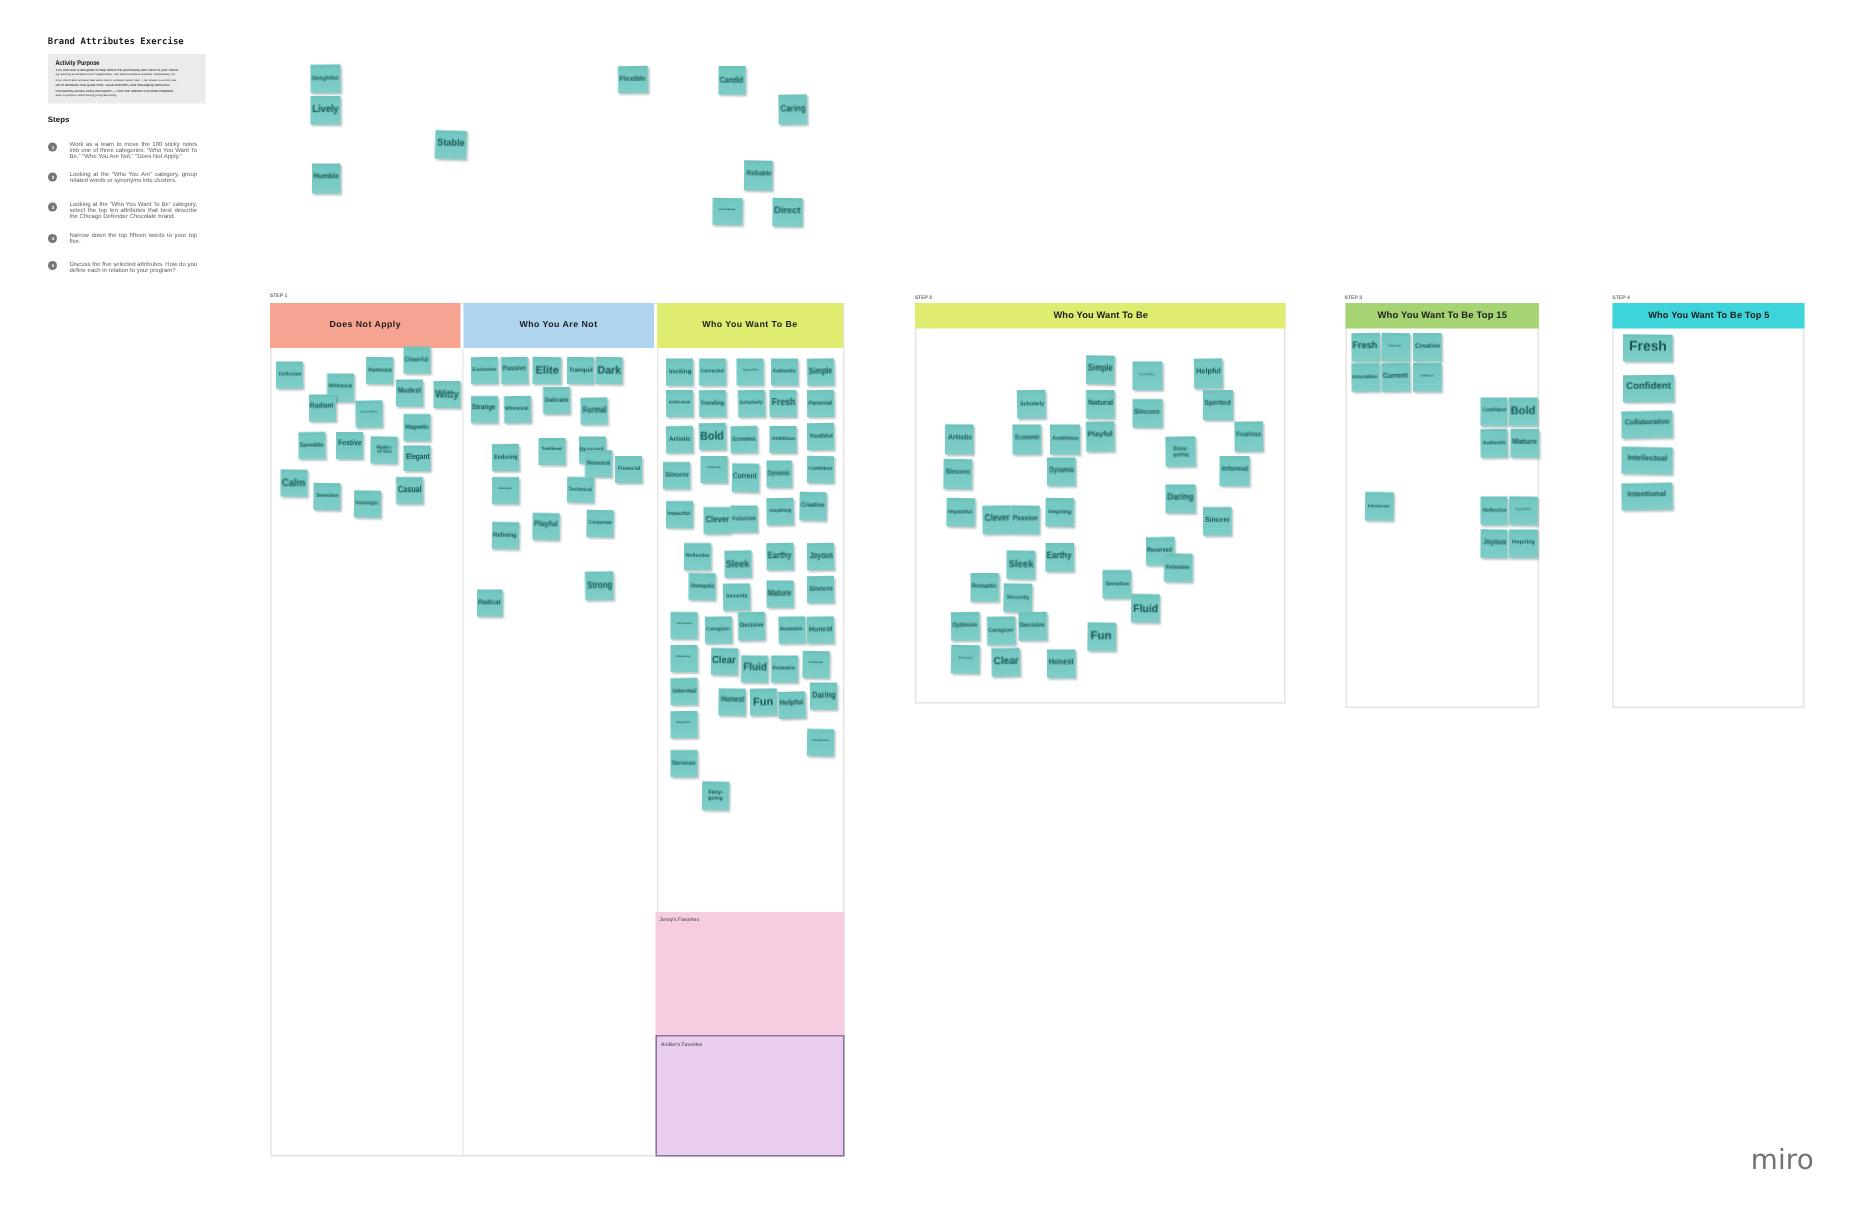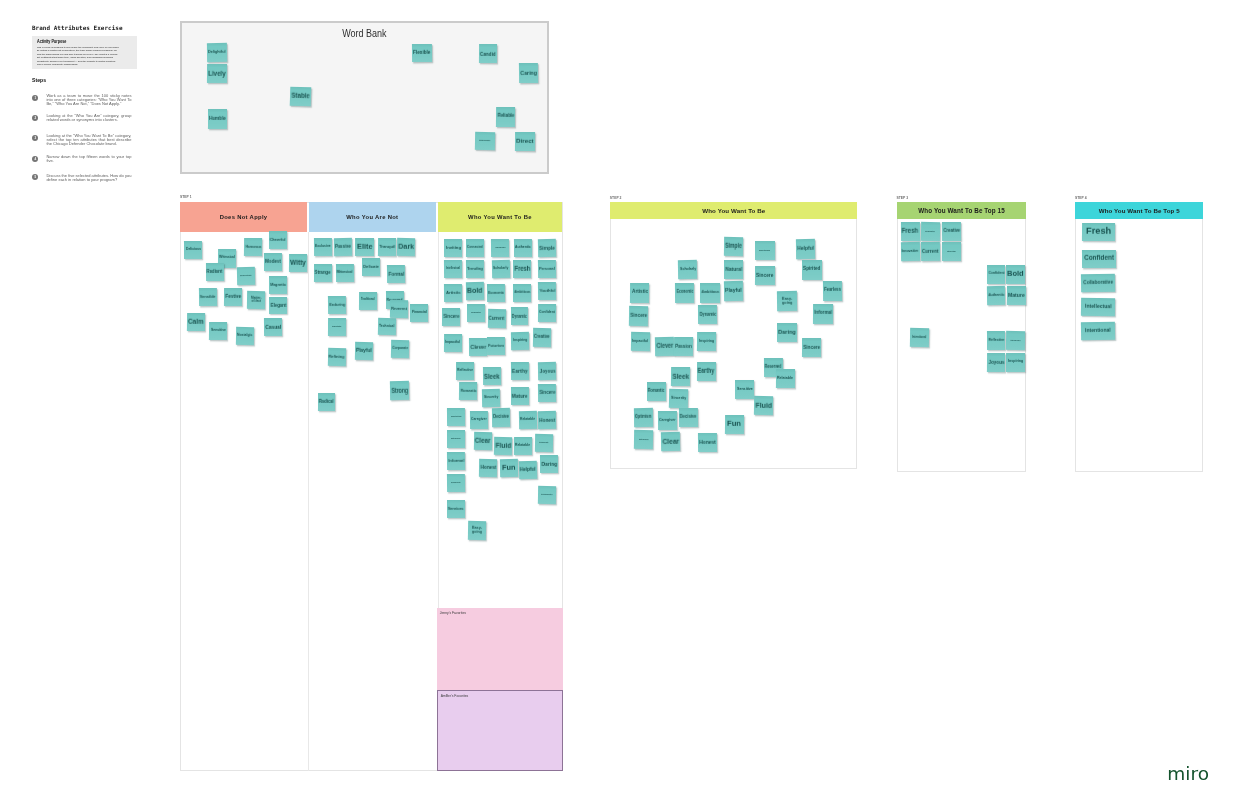--- a/index.html
+++ b/index.html
@@ -35,21 +35,21 @@
   
   .frame{position:absolute;box-sizing:border-box;background:#fff;border:1px solid #e4e4e4;}
   .frame-label{position:absolute;font-size:3.4px;line-height:3.6px;color:#6f6f6f;font-weight:700;letter-spacing:0;}
   .colhead{position:absolute;box-sizing:border-box;display:flex;align-items:center;justify-content:center;text-align:center;
            font-weight:700;color:#1c1c1c;font-size:5.85px;letter-spacing:0.32px;}
   .col-div{position:absolute;width:1px;background:#e8e8e8;}
   .subframe{position:absolute;box-sizing:border-box;}
   .subframe-title{position:absolute;left:3px;top:3px;font-size:3.4px;color:#3b3b3b;font-weight:400;}
   .fhead{position:absolute;box-sizing:border-box;display:flex;align-items:center;justify-content:center;font-weight:700;color:#1c1c1c;letter-spacing:.1px;}
 
-  #miro{position:absolute;left:1167.2px;top:765.2px;font-size:18.5px;line-height:18.5px;color:#14532d;letter-spacing:0.1px;font-weight:400;font-family:"DejaVu Sans",sans-serif;}
+  #miro{position:absolute;left:1167.2px;top:765.2px;font-size:18.5px;line-height:18.5px;color:#737373;letter-spacing:0.1px;font-weight:400;font-family:"DejaVu Sans",sans-serif;}
 </style>
 </head>
 <body>
 
 <div id="board">
 
   <div id="panel">
     <div id="panel-title">Brand Attributes Exercise</div>
     <div id="purpose-box">
       <div id="purpose-heading">Activity Purpose</div>
@@ -80,23 +80,20 @@
           <div class="step-num">4</div>
           <div class="step-text">Narrow down the top fifteen words to your top five.</div>
         </div>
         <div class="step" style="top: 152.3px;">
           <div class="step-num">5</div>
           <div class="step-text">Discuss the five selected attributes. How do you define each in relation to your program?</div>
         </div>
       </div>
   </div>
 
-  <div id="wordbank">
-    <div id="wb-title"><span>Word Bank</span></div>
-  </div>
 
   <div id="frames-layer">
       <div class="frame-label" style="left: 179.9px; top: 196.4px;">STEP 1</div>
       <div class="frame" style="left: 180.3px; top: 201.6px; width: 382.6px; height: 569.2px;"></div>
       <div class="colhead" style="left: 180.3px; top: 201.6px; width: 126.5px; height: 30.2px; background: rgb(247, 163, 146);">
         <span>Does Not Apply</span>
       </div>
       <div class="note" style="left: 183.7px; top: 240.8px; width: 18.2px; height: 17.6px; font-size: 3.42px; transform: rotate(-0.24deg); background: rgb(116, 201, 195); color: rgb(20, 80, 77);"><span style="transform: translateY(-3%) scaleX(1);">Delicious</span></div>
       <div class="note" style="left: 218.4px; top: 249.3px; width: 18.2px; height: 18.7px; font-size: 3.61px; transform: rotate(0.44deg); background: rgb(116, 201, 195); color: rgb(20, 80, 77);"><span style="transform: translateY(-3%) scaleX(0.882);">Whimsical</span></div>
       <div class="note" style="left: 206.1px; top: 263.2px; width: 17.7px; height: 17.6px; font-size: 5.12px; transform: rotate(-0.43deg); background: rgb(116, 201, 195); color: rgb(20, 80, 77);"><span style="transform: translateY(-3%) scaleX(0.84);">Radiant</span></div>

